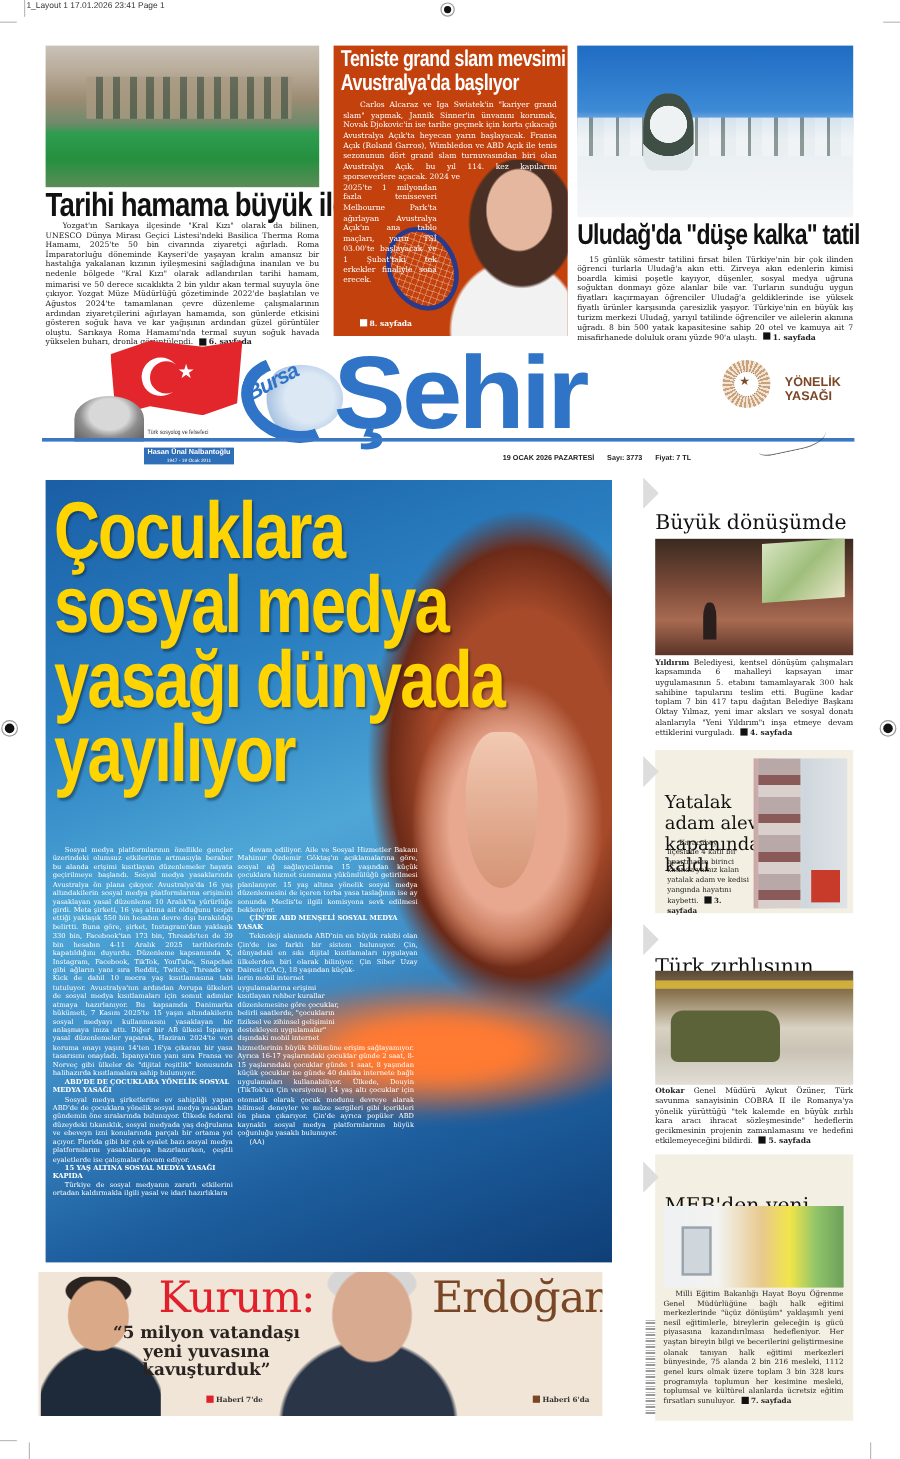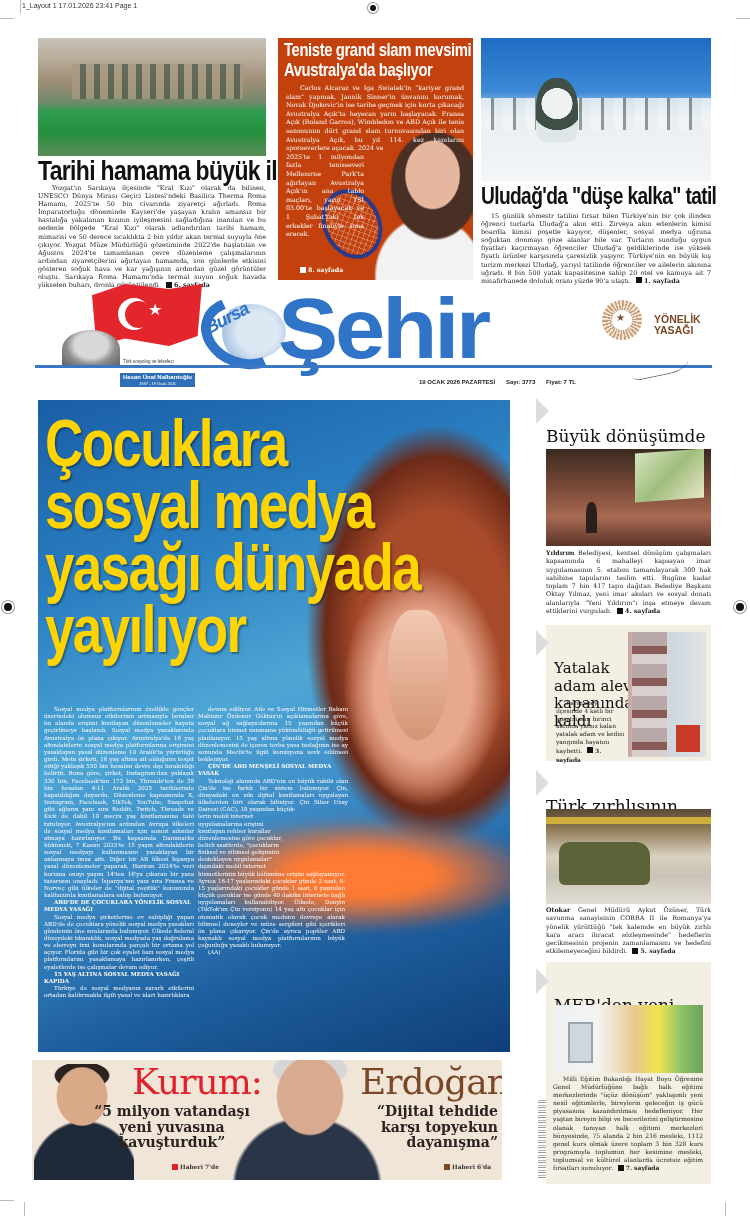--- a/index.html
+++ b/index.html
@@ -264,16 +264,15 @@
   <span class="sq"></span><b>7. sayfada</b>
 </div>
 
 <div class="bottom">
   <div class="p1"></div>
   <div class="p2"></div>
   <div class="k-name">Kurum:</div>
   <div class="k-quote">“5 milyon vatandaşı yeni yuvasına kavuşturduk”</div>
   <div class="k-ref"><span class="sq-red"></span><span>Haberi 7'de</span></div>
   <div class="e-name">Erdoğan:</div>
-  <div class="e-quote">“Dijital tehdide karşı topyekun dayanışma”</div>
   <div class="e-ref"><span class="sq-brown"></span><span>Haberi 6'da</span></div>
 </div>
 <div class="barcode"></div>
 
 </body></html>

